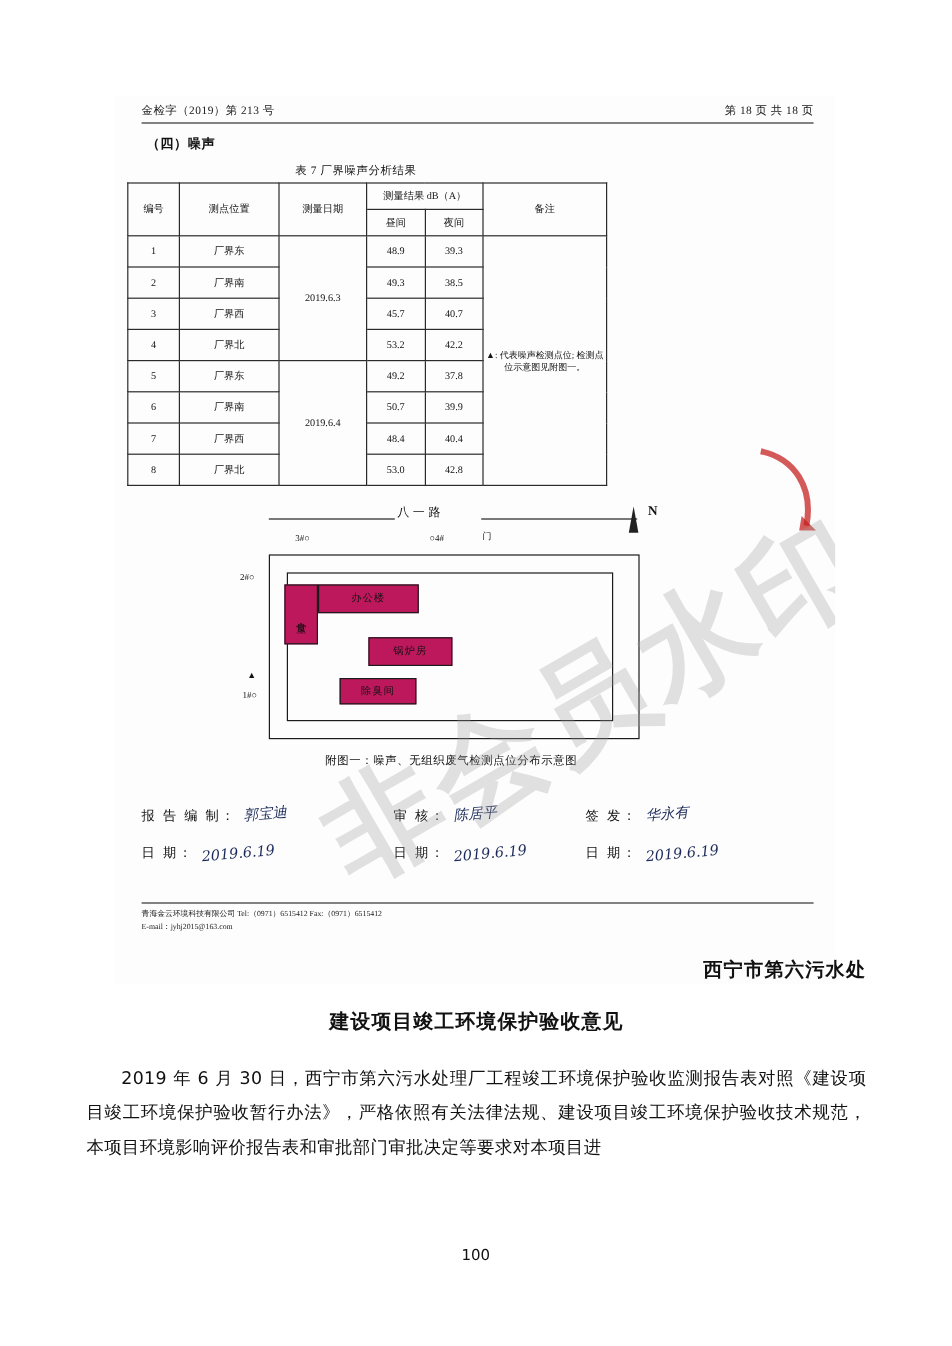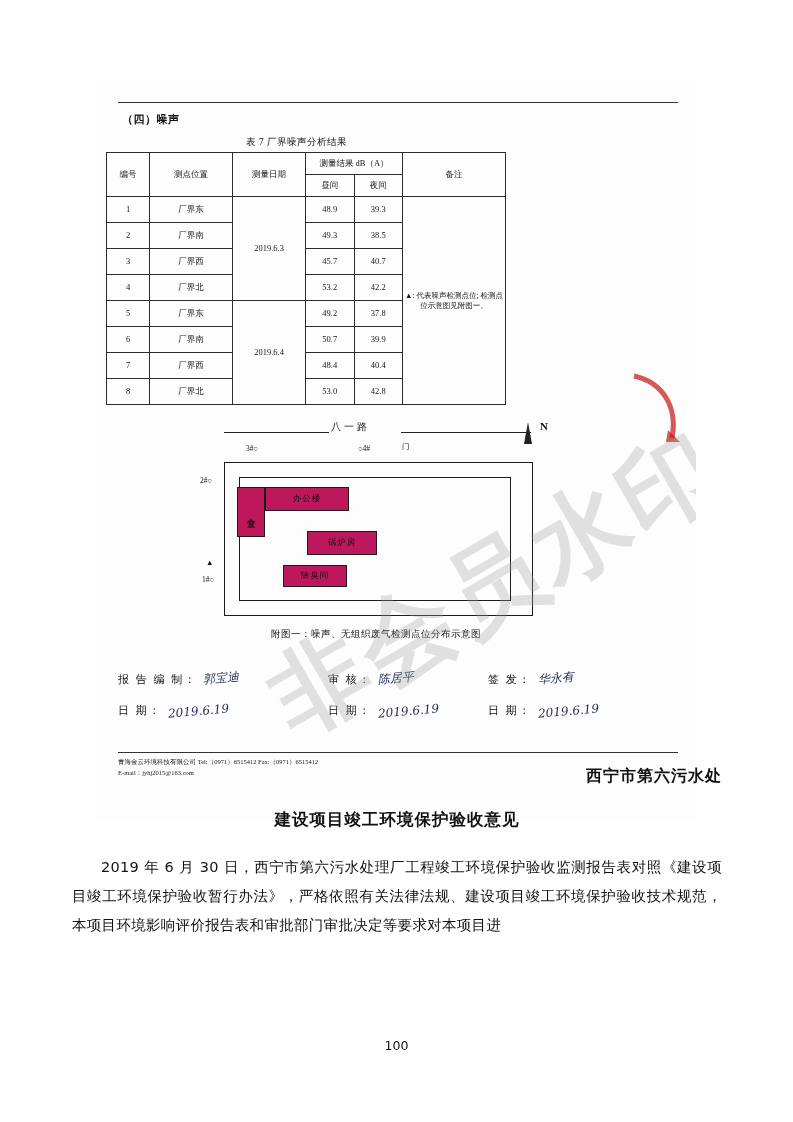--- a/index.html
+++ b/index.html
@@ -207,21 +207,21 @@
     position: absolute;
     right: 8px; top: 292px;
     width: 60px; height: 72px;
     pointer-events: none;
   }
 
   
   .doc-body {
     position: absolute;
     left: 72px;
-    top: 766px;
+    top: 798px;
     width: 650px;
     font-family: "DejaVu Sans", sans-serif;
   }
   .title-right {
     text-align: right;
     font-size: 16px;
     font-weight: bold;
     letter-spacing: 1px;
   }
   .title-center {
@@ -254,20 +254,24 @@
     font-size: 12.5px;
     font-family: "DejaVu Sans", sans-serif;
   }
 </style>
 </head>
 <body>
 
 <div class="scan">
   <div class="scan-inner">
 
+    <div class="scan-header">
+      <span>金检字（2019）第 213 号</span>
+      <span>第 18 页 共 18 页</span>
+    </div>
     <div class="scan-rule"></div>
 
     <div class="sec-title">（四）噪声</div>
     <div class="tbl-caption">表 7  厂界噪声分析结果</div>
 
     <table class="noise">
       <tbody>
           <tr class="hdr">
         <th rowspan="2" style="width:40px">编号</th>
         <th rowspan="2" style="width:80px">测点位置</th>

